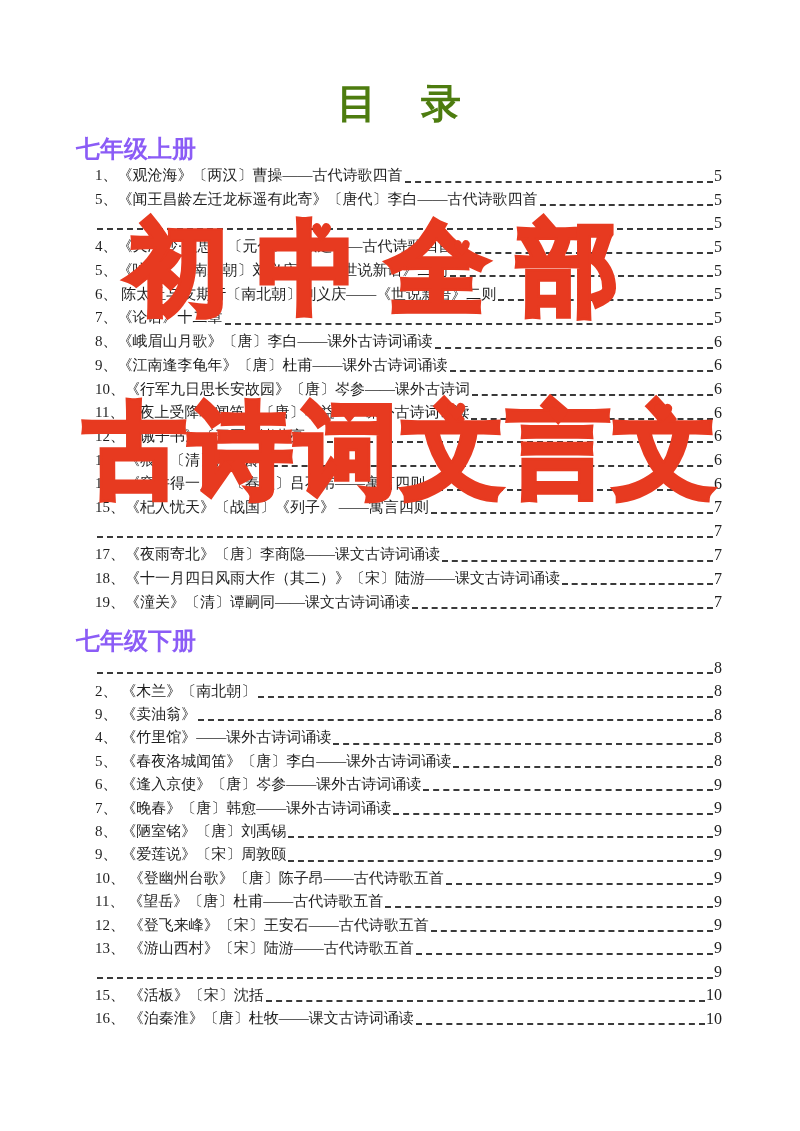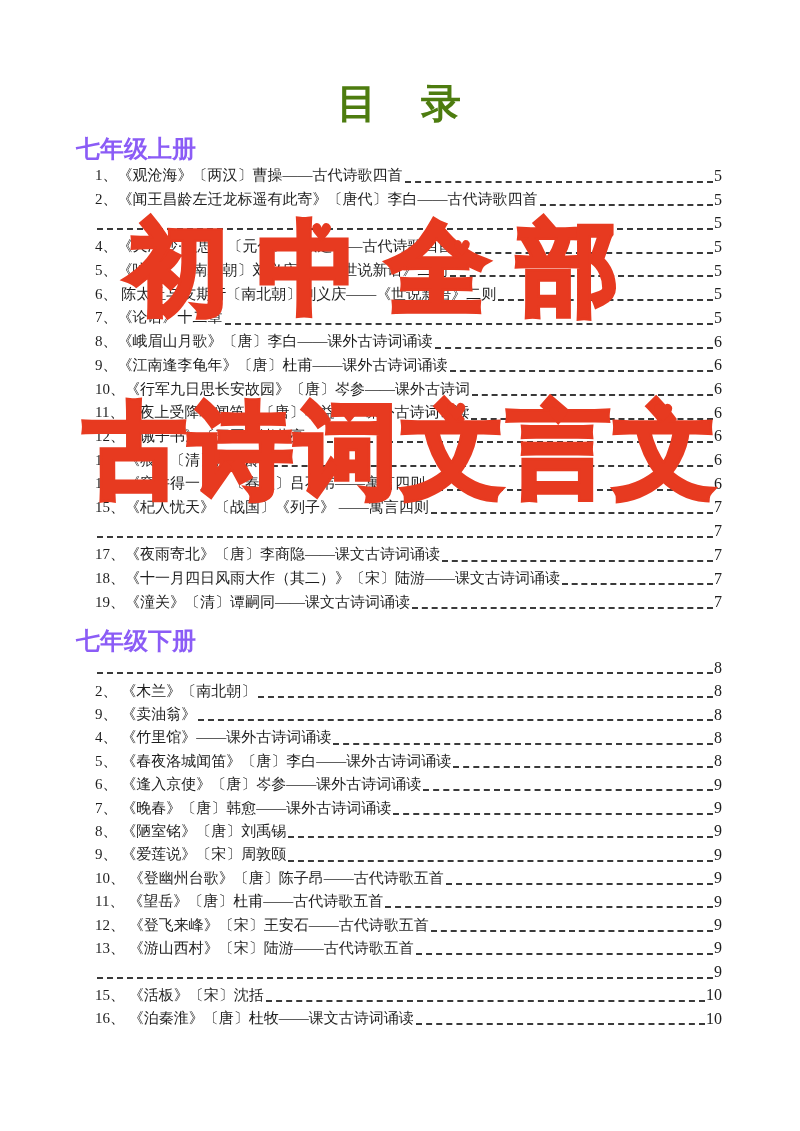--- a/index.html
+++ b/index.html
@@ -80,21 +80,21 @@
   <div class="section section-1">
     <div class="section-heading">七年级上册</div>
     <div class="rows">
   <div class="row">
     <span class="t">1、《观沧海》〔两汉〕曹操——古代诗歌四首</span>
     <span class="leader"></span>
     <span class="pg">5</span>
   </div>
 
   <div class="row">
-    <span class="t">2、《闻王昌龄左迁龙标遥有此寄》〔唐代〕李白——古代诗歌四首</span>
+    <span class="t">5、《闻王昌龄左迁龙标遥有此寄》〔唐代〕李白——古代诗歌四首</span>
     <span class="leader"></span>
     <span class="pg">5</span>
   </div>
 
   <div class="row">
     <span class="leader"></span>
     <span class="pg">5</span>
   </div>
 
   <div class="row">

